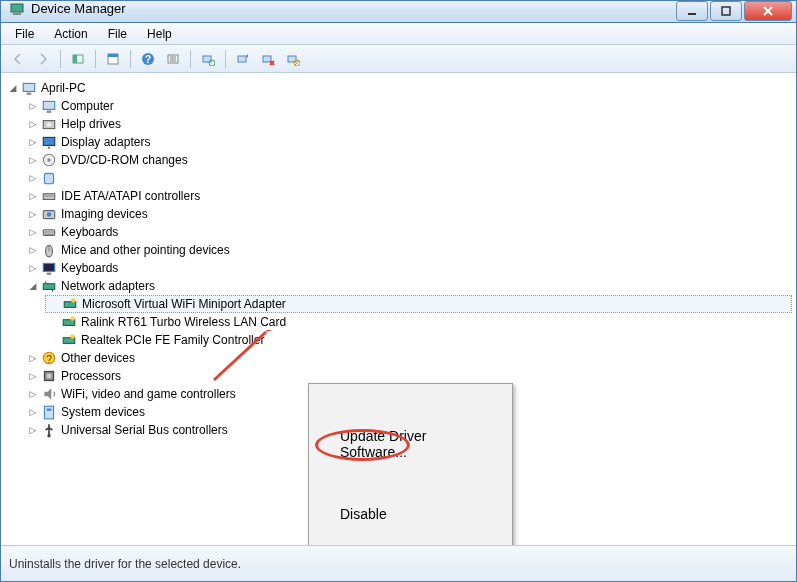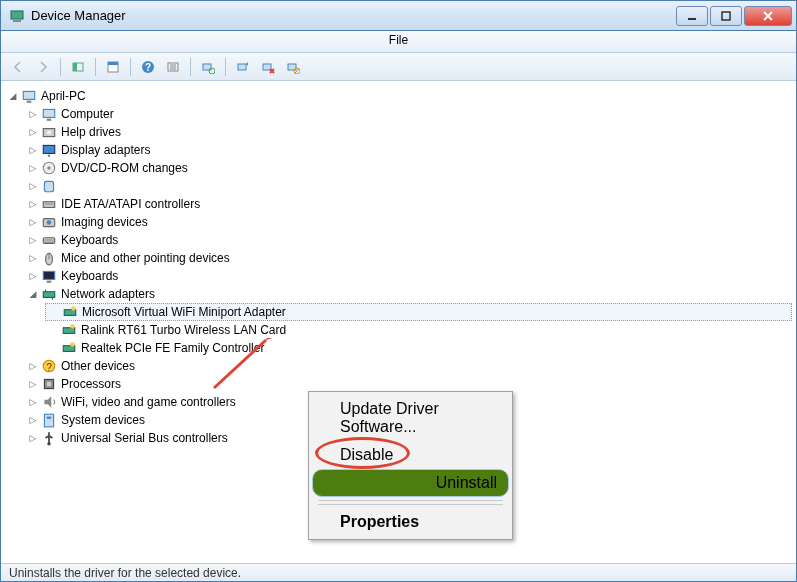--- a/index.html
+++ b/index.html
@@ -1,50 +1,50 @@
 <!DOCTYPE html>
 <html><head>
 <meta charset="utf-8">
 <style>
 * { box-sizing: border-box; margin: 0; padding: 0; }
 body { font-family: "Segoe UI", Tahoma, sans-serif; font-size: 12px; background: #fff; width: 797px; height: 582px; overflow: hidden; position: relative; }
 
 .window { width: 797px; height: 582px; border: 1px solid #4a7dab; display: flex; flex-direction: column; background: #fff; }
 
-.titlebar { height: 30px; background: linear-gradient(to bottom, #eaf2fb 0%, #d4e4f5 50%, #c8dcf0 100%); display: flex; align-items: center; padding: 0 4px 0 8px; border-bottom: 1px solid #4a7dab; }
+.titlebar { height: 22px; background: linear-gradient(to bottom, #eaf2fb 0%, #d4e4f5 50%, #c8dcf0 100%); display: flex; padding: 0 4px 0 8px; border-bottom: 1px solid #4a7dab; }
 .titlebar-icon { width: 16px; height: 16px; margin-right: 6px; display: inline-flex; align-items: center; justify-content: center; }
 .titlebar-title { flex: 1; color: #000; font-size: 13px; }
 .window-controls { display: flex; gap: 2px; }
 .win-btn { width: 32px; height: 20px; border: 1px solid #6a8db5; border-radius: 3px; display: flex; align-items: center; justify-content: center; cursor: pointer; }
 .win-btn.min { background: linear-gradient(to bottom, #e8f0fa, #c4d9ef); }
 .win-btn.max { background: linear-gradient(to bottom, #e8f0fa, #c4d9ef); }
 .win-btn.close { width: 48px; background: linear-gradient(to bottom, #e99, #d43); color: #fff; }
 
-.menubar { height: 22px; background: linear-gradient(to bottom, #f8fbfe, #e6eef7); display: flex; align-items: center; padding: 0 4px; border-bottom: 1px solid #b8cde2; flex-direction: column; }
+.menubar { height: 22px; background: linear-gradient(to bottom, #f8fbfe, #e6eef7); display: flex; align-items: center; padding: 0 4px; border-bottom: 1px solid #b8cde2; }
 .menu-item { padding: 2px 10px; cursor: pointer; }
 
 .toolbar { height: 28px; background: linear-gradient(to bottom, #f4f8fc, #e2ecf6); display: flex; align-items: center; padding: 0 6px; border-bottom: 1px solid #b8cde2; gap: 3px; }
 .tb-btn { width: 22px; height: 22px; display: flex; align-items: center; justify-content: center; cursor: pointer; border-radius: 2px; }
 .tb-btn.disabled { opacity: 0.4; cursor: default; }
 .tb-sep { width: 1px; height: 18px; background: #b0c4d8; margin: 0 3px; }
 
 .content { flex: 1; background: #fff; overflow: auto; padding: 6px 4px; position: relative; }
 
 .tree { list-style: none; }
 .tree ul { list-style: none; padding-left: 20px; }
 .tree-item { display: flex; align-items: center; height: 18px; padding: 0 2px; cursor: pointer; white-space: nowrap; }
 .tree-item.selected { border: 1px dotted #7aa0c8; background: #f0f6fc; align-items: center; }
 .expander { width: 12px; height: 12px; display: inline-flex; align-items: center; justify-content: center; margin-right: 2px; cursor: pointer; font-size: 9px; color: #6b6b6b; }
 .tree-icon { width: 16px; height: 16px; margin-right: 4px; display: inline-flex; align-items: center; justify-content: center; }
 .tree-label { }
 
-.statusbar { height: 18px; background: linear-gradient(to bottom, #f4f8fc, #e2ecf6); border-top: 1px solid #b8cde2; display: flex; align-items: center; padding: 0 8px; font-size: 12px; color: #333; }
+.statusbar { height: 36px; background: linear-gradient(to bottom, #f4f8fc, #e2ecf6); border-top: 1px solid #b8cde2; display: flex; align-items: center; padding: 0 8px; font-size: 12px; color: #333; }
 
 .context-menu { position: absolute; left: 307px; top: 310px; width: 205px; background: #f2f2f2; border: 1px solid #a0a0a0; box-shadow: 2px 2px 4px rgba(0,0,0,0.3); padding: 3px; z-index: 100; }
-.ctx-item { padding: 5px 12px 5px 28px; cursor: pointer; font-size: 16px; }
+.ctx-item { padding: 5px 12px 5px 28px; cursor: pointer; font-size: 14px; margin-top: 36px; }
 .ctx-item.highlighted { background: #4d7c0f; border: 1px solid #a8c8e8; border-radius: 10px; padding: 4px 11px 4px 27px; text-align: right; }
 .ctx-sep { height: 1px; background: #c8c8c8; margin: 3px 6px; }
 .ctx-item.bold { font-weight: bold; }
 
 .arrow-overlay { position: absolute; left: 205px; top: 257px; z-index: 50; pointer-events: none; }
 .ellipse-overlay { position: absolute; left: 314px; top: 356px; width: 95px; height: 32px; border: 3px solid #d43; border-radius: 50%; z-index: 200; pointer-events: none; }
 
 svg { display: block; }
 </style>
 </head>

